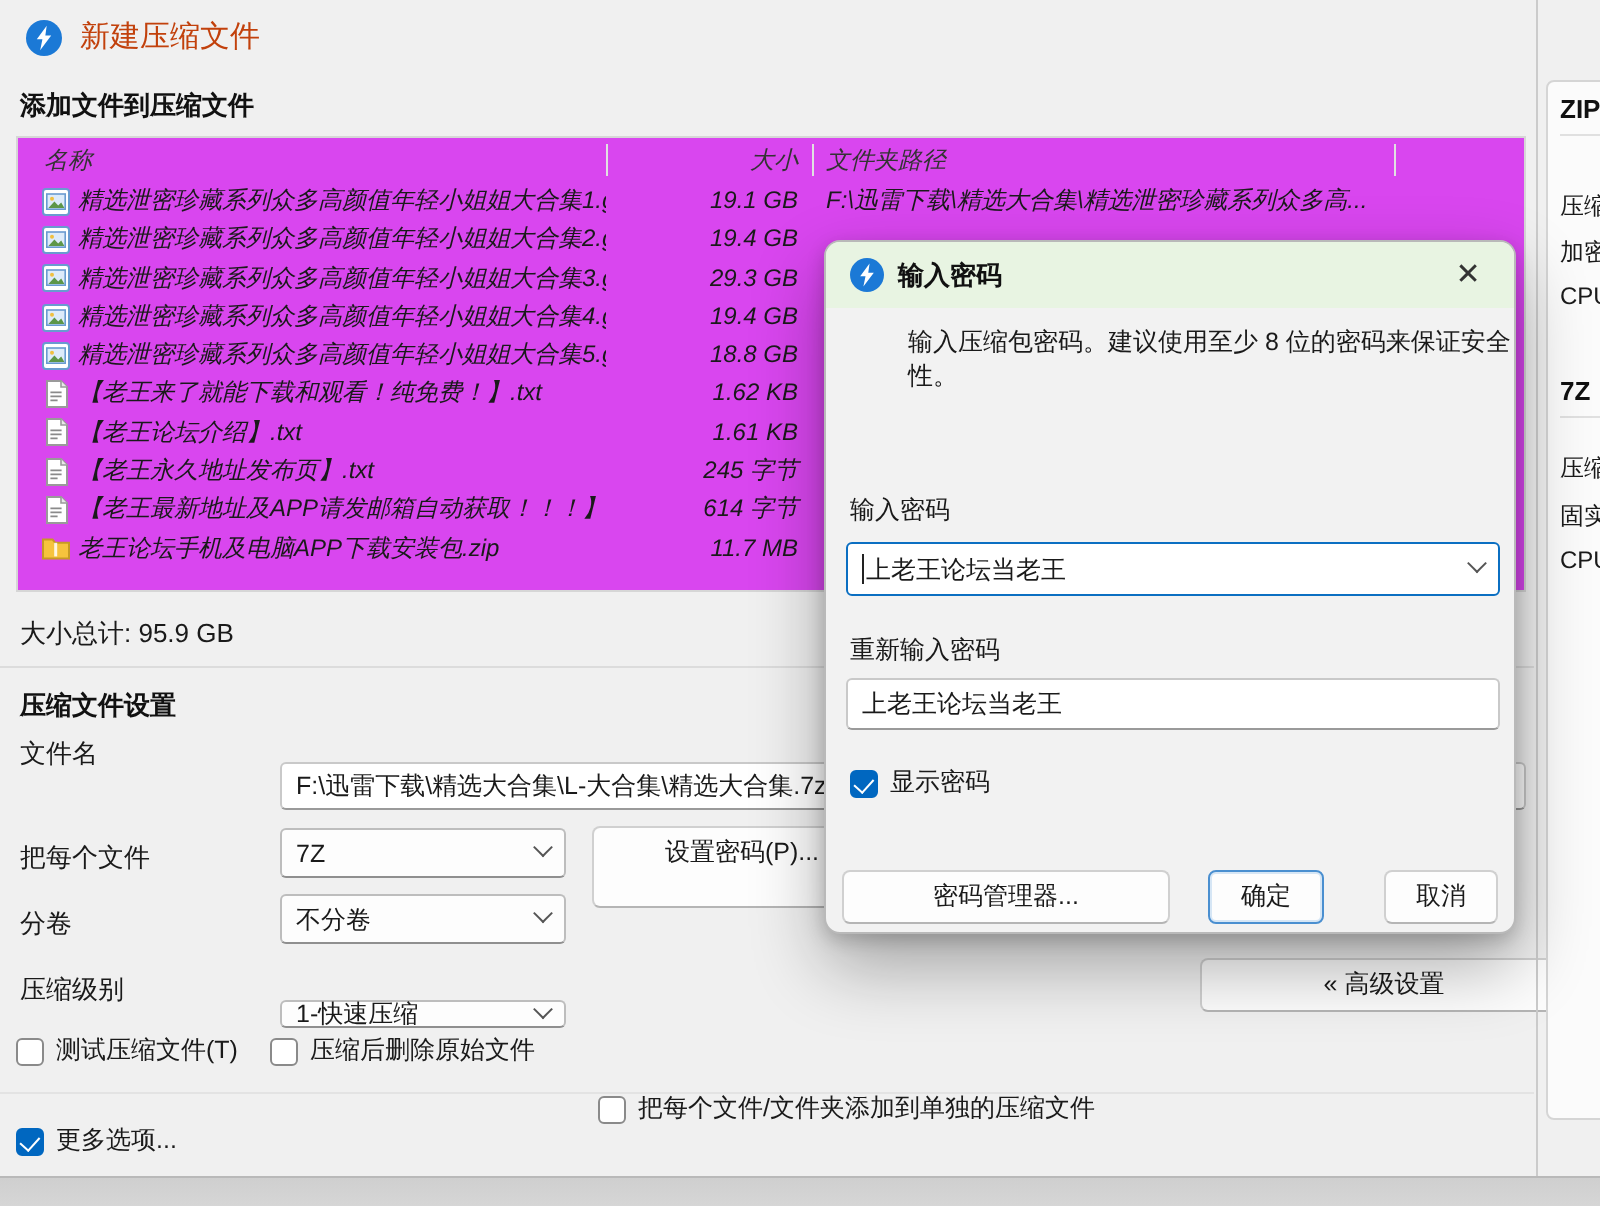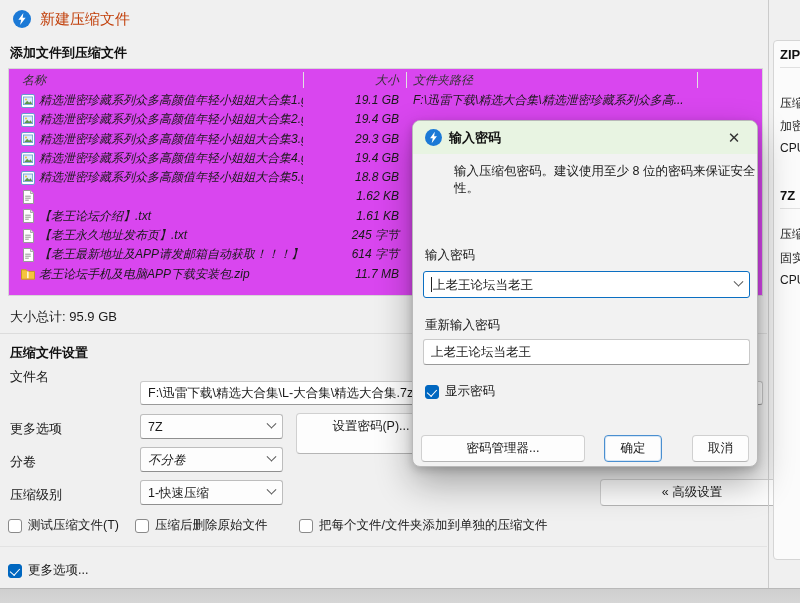--- a/index.html
+++ b/index.html
@@ -258,20 +258,21 @@
         <g class="ic ic-txt">
           <path d="M2.5 0.5 h7 l3 3 v10 h-10 z" fill="#fff" stroke="#9a9a9a"></path>
           <path d="M9.5 0.5 v3 h3" fill="#e8e8e8" stroke="#9a9a9a" stroke-width="0.8"></path>
           <path d="M4.2 6.2 h5.6 M4.2 8.2 h5.6 M4.2 10.2 h3.6" stroke="#8a8a8a" stroke-width="0.9"></path>
         </g>
         <g class="ic ic-zip">
           <path d="M0.5 2.8 h4.8 l1.3 1.6 h6.9 v7.8 h-13 z" fill="#f6c33d" stroke="#c79a24"></path>
           <rect x="6.1" y="4.4" width="1.5" height="6.8" fill="#fff" opacity="0.85"></rect>
         </g>
       </svg>
+      <span class="fname">【老王来了就能下载和观看！纯免费！】.txt</span>
     </span>
     <span class="cell size">1.62 KB</span>
     <span class="cell path"></span>
   </div>
 
   <div class="trow">
     <span class="cell namewrap">
       <svg class="ficon txt" width="14" height="14" viewBox="0 0 14 14">
         <g class="ic ic-gif">
           <rect x="0.5" y="0.5" width="13" height="13" rx="1.5" fill="#fff" stroke="#6a9bd0"></rect>
@@ -373,50 +374,50 @@
   </div>
 
   <div class="total">大小总计: 95.9 GB</div>
   <div class="hline hl1"></div>
 
   <div class="sec-label lbl-settings">压缩文件设置</div>
 
   <div class="frm-label" style="top:368px;">文件名</div>
   <div class="txt-input" style="left:140px; top:381px; width:623px; height:24px;">F:\迅雷下载\精选大合集\L-大合集\精选大合集.7z</div>
 
-  <div class="frm-label" style="top:420px;">更多选项</div>
+  <div class="frm-label" style="top:420px;">把每个文件</div>
   <div class="combo" style="left:140px; top:414px; width:143px; height:25px;">
     <span class="val">7Z</span>
     <span class="chev"></span>
   </div>
   <div class="btn" style="left:296px; top:413px; width:150px; height:41px; line-height:25px;">设置密码(P)...</div>
 
   <div class="frm-label" style="top:453px;">分卷</div>
-  <div class="combo" style="left:140px; top:447px; width:143px; height:25px;font-style:italic;">
+  <div class="combo" style="left:140px; top:447px; width:143px; height:25px;">
     <span class="val">不分卷</span>
     <span class="chev"></span>
   </div>
 
   <div class="frm-label" style="top:486px;">压缩级别</div>
-  <div class="combo" style="left:140px; top:480px; width:143px; height:25px;">
+  <div class="combo" style="left:140px; top:500px; width:143px; height:14px;">
     <span class="val">1-快速压缩</span>
     <span class="chev"></span>
   </div>
 
   <div class="btn" style="left:600px; top:479px; width:184px; height:27px; line-height:25px;">« 高级设置</div>
 
   <div class="cbrow" style="left:8px; top:517px;">
     <span class="cb"></span>
     <span>测试压缩文件(T)</span>
   </div>
   <div class="cbrow" style="left:135px; top:517px;">
     <span class="cb"></span>
     <span>压缩后删除原始文件</span>
   </div>
-  <div class="cbrow" style="left:275px; top:517px;padding-left:24px;">
+  <div class="cbrow" style="left:275px; top:546px;padding-left:24px;">
     <span class="cb"></span>
     <span>把每个文件/文件夹添加到单独的压缩文件</span>
   </div>
 
   <div class="hline hl2"></div>
 
   <div class="cbrow" style="left:8px; top:562px;">
     <span class="cb checked"></span>
     <span>更多选项...</span>
   </div>

